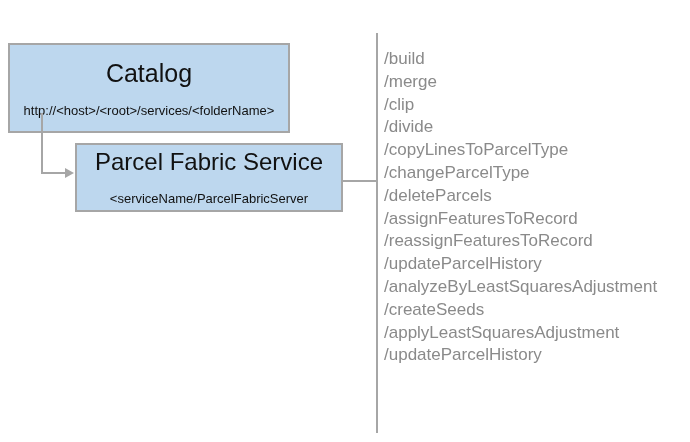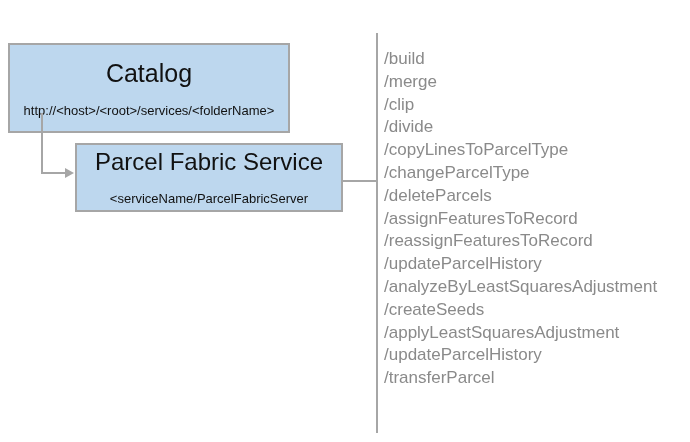--- a/index.html
+++ b/index.html
@@ -99,16 +99,15 @@
       <div class="endpoint">/copyLinesToParcelType</div>
       <div class="endpoint">/changeParcelType</div>
       <div class="endpoint">/deleteParcels</div>
       <div class="endpoint">/assignFeaturesToRecord</div>
       <div class="endpoint">/reassignFeaturesToRecord</div>
       <div class="endpoint">/updateParcelHistory</div>
       <div class="endpoint">/analyzeByLeastSquaresAdjustment</div>
       <div class="endpoint">/createSeeds</div>
       <div class="endpoint">/applyLeastSquaresAdjustment</div>
       <div class="endpoint">/updateParcelHistory</div>
-      <div class="endpoint">/transferParcel</div>
     </div>
 
 </div>
 
 </body></html>

